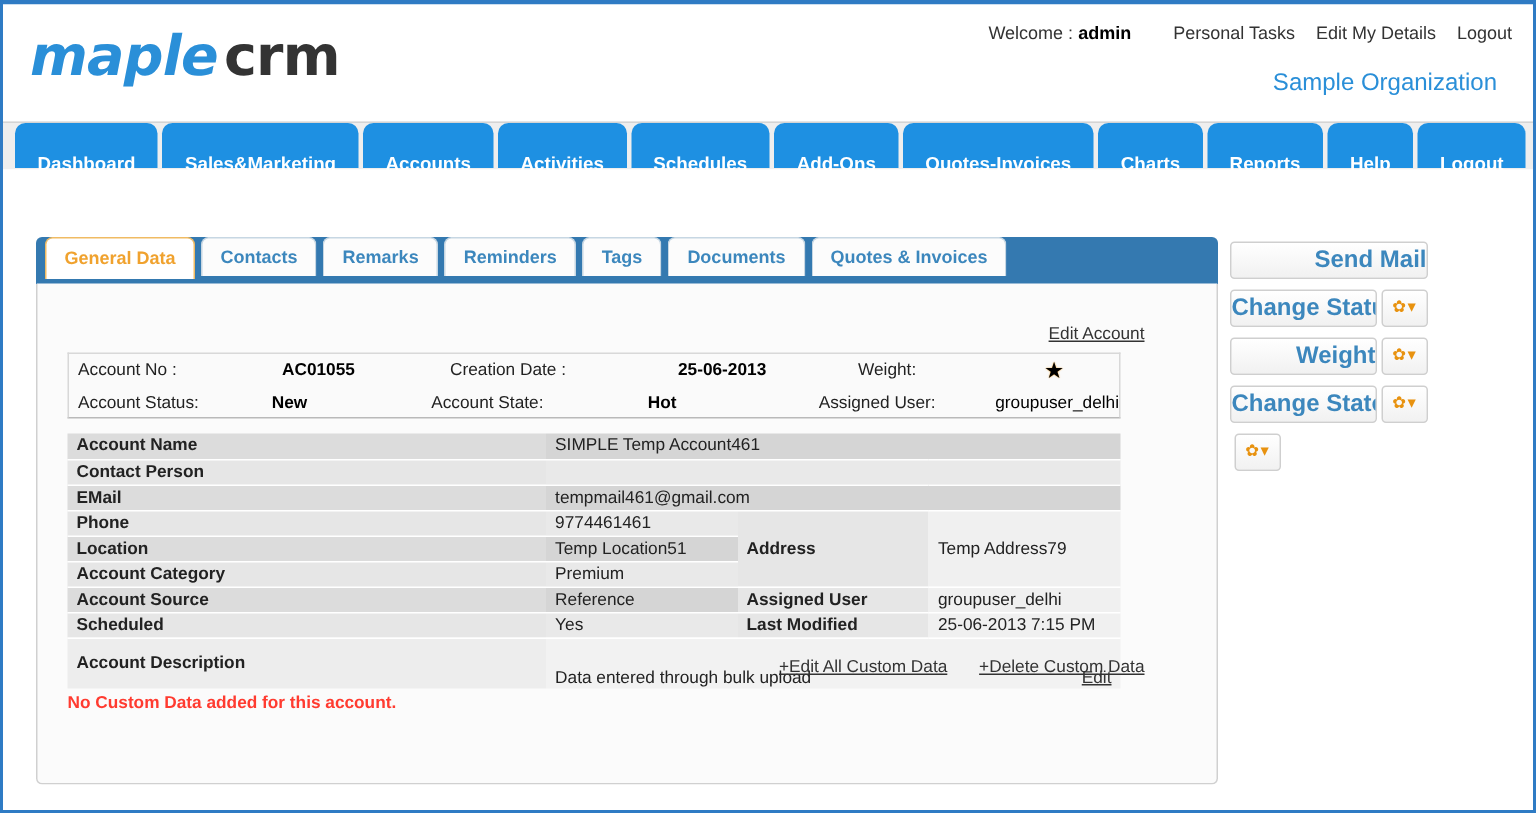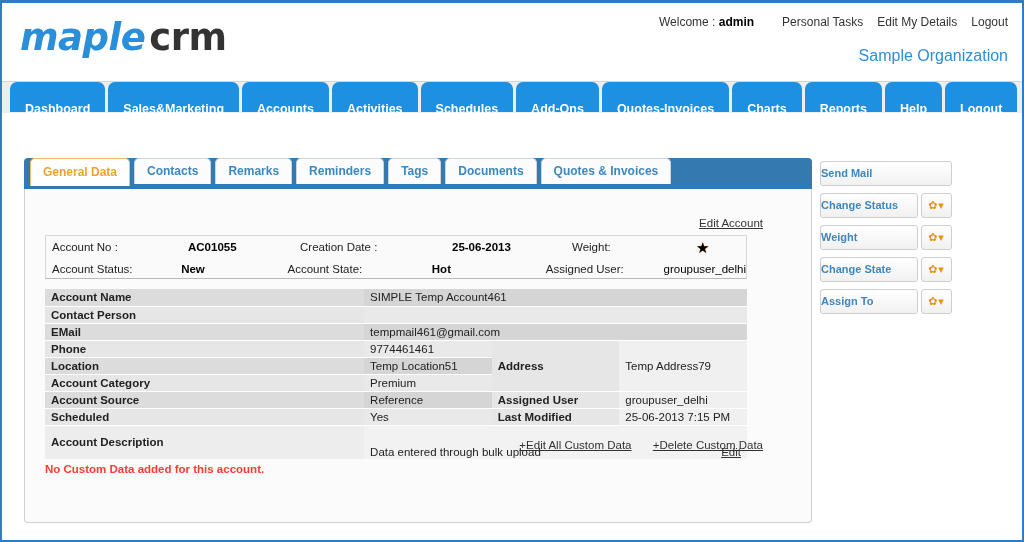--- a/index.html
+++ b/index.html
@@ -54,21 +54,21 @@
   }
   .toplinks .welcome { color: #333; margin-right: 14px; }
   .toplinks .welcome b { color: #000; }
   .toplinks a {
     color: #333333;
     text-decoration: none;
     margin-left: 14px;
   }
   .org {
     position: absolute;
-    right: 14px; top: 44px;
+    right: 24px; top: 44px;
     font-size: 16px;
     color: #2a8fd8;
     white-space: nowrap;
   }
 
   
   .navbar {
     position: absolute;
     left: 0; top: 78px;
     width: 100%;
@@ -259,23 +259,23 @@
     display: flex;
     margin-bottom: 7px;
     height: 25px;
   }
   .act .main {
     flex: 1;
     background: linear-gradient(#ffffff, #f1f1f1);
     border: 1px solid #cfcfcf;
     border-radius: 3px;
     color: #3c87bd;
-    font-size: 11px;
-    font-weight: bold;
-    text-align: left;
+    font-size: 16px;
+    font-weight: bold;
+    text-align: right;
     line-height: 23px;
     cursor: pointer;
     white-space: nowrap;
     overflow: hidden;
   }
   .act.wide .main { border-radius: 3px; }
   .act .drop {
     width: 31px;
     margin-left: 3px;
     background: linear-gradient(#ffffff, #f1f1f1);
@@ -425,19 +425,18 @@
       </div>
       <div class="act">
         <div class="main">Weight</div>
         <div class="drop">✿▾</div>
       </div>
       <div class="act">
         <div class="main">Change State</div>
         <div class="drop">✿▾</div>
       </div>
       <div class="act">
-        <div class="main">Assign To</div>
         <div class="drop">✿▾</div>
       </div>
     </div>
 
   </div>
 </div>
 
 </body></html>

